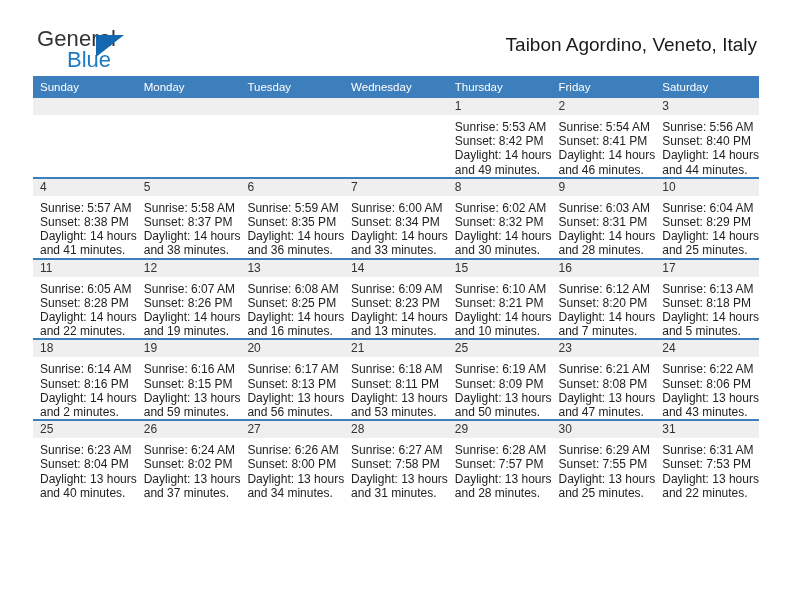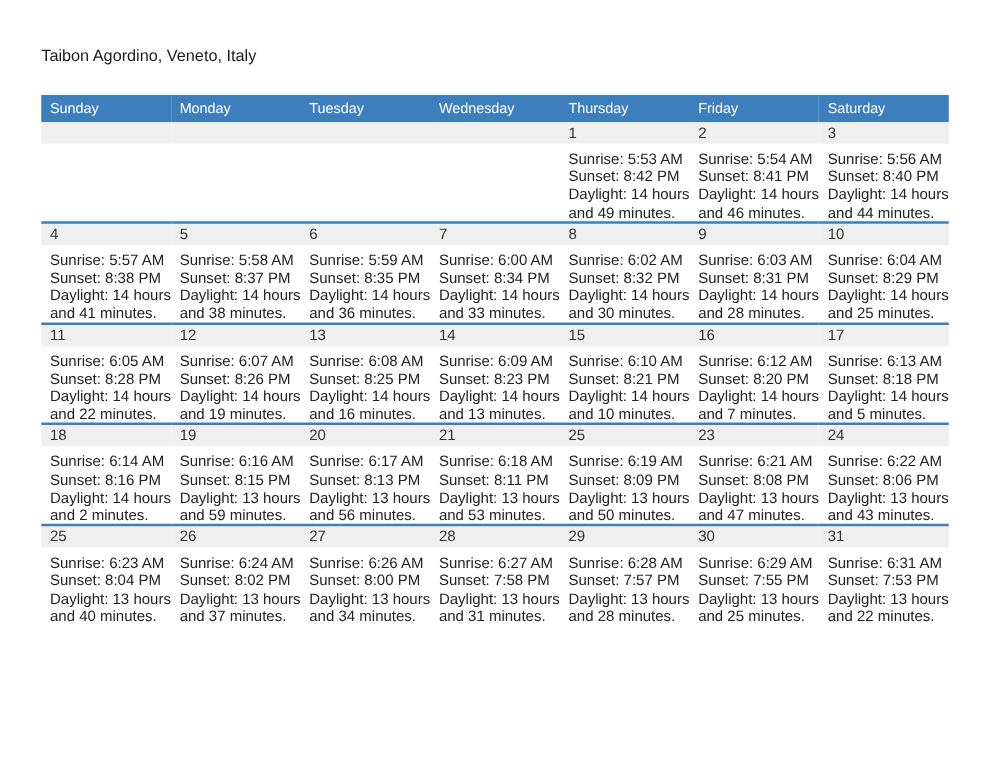--- a/index.html
+++ b/index.html
@@ -65,21 +65,21 @@
     text-align: right;
     padding-right: 2px;
   }
   .month-title {
     font-size: 28px;
     color: #1a1a1a;
     line-height: 32px;
     white-space: nowrap;
   }
   .location {
-    font-size: 13px;
+    font-size: 19px;
     color: #1a1a1a;
     line-height: 18px;
     margin-top: 10px;
     white-space: nowrap;
   }
 
   
   .calendar {
     width: 726px;
     border-collapse: collapse;
@@ -128,20 +128,25 @@
     white-space: nowrap;
   }
 </style>
 </head>
 <body>
 
 <div class="page">
 
   <div class="header">
 
+    <div class="brand">
+      <span class="brand-general">General</span>
+      <span class="brand-triangle"></span>
+      <span class="brand-blue">Blue</span>
+    </div>
 
     <div class="title-block">
       <div class="location">Taibon Agordino, Veneto, Italy</div>
     </div>
 
   </div>
 
   <table class="calendar">
     <thead>
       <tr>

